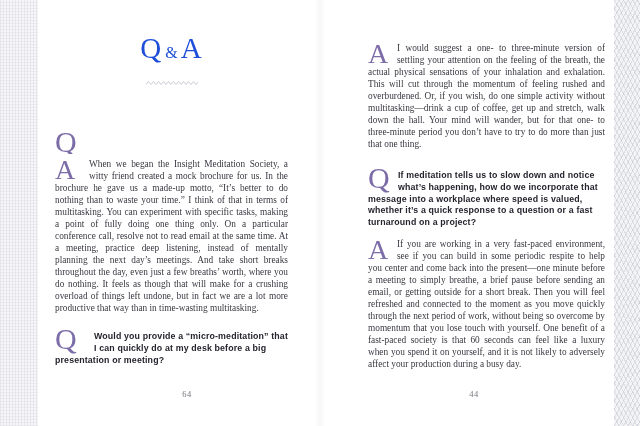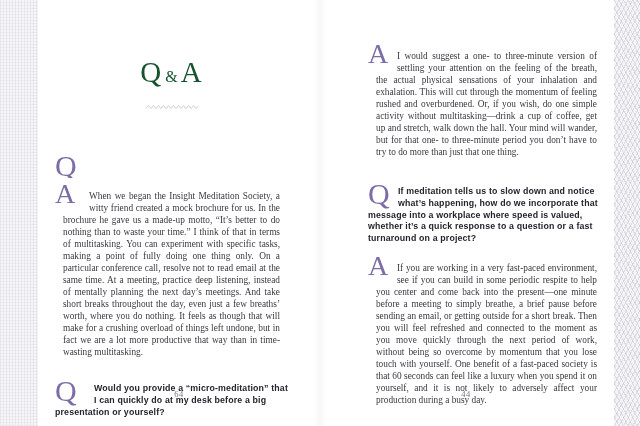--- a/index.html
+++ b/index.html
@@ -24,21 +24,21 @@
   .gutter {
     position:absolute; left:314px; top:0; width:12px; height:426px;
     background:linear-gradient(90deg, rgba(40,40,60,0) 0%, rgba(40,40,60,.035) 50%, rgba(40,40,60,0) 100%);
     pointer-events:none;
   }
   .page { position:absolute; top:0; height:426px; box-sizing:border-box; }
   .page-left  { left:38px;  width:282px; padding:0 32px 0 17px; }
   .page-right { left:320px; width:292px; padding:0 7px 0 48px; }
 
   
-  .qa-title { margin-top:56px; text-align:center; color:#14532d; line-height:33px; }
+  .qa-title { margin-top:32px; text-align:center; color:#1d4ed8; line-height:33px; }
   .qa-title .big { font-size:29px; letter-spacing:1px; }
   .qa-title .amp { font-size:16px; margin:0 3px; }
   .squiggle { display:block; margin:11px auto 0 auto; }
 
   
   .q-block { overflow:hidden; }
   .q-marker {
     float:left; color:#7c6ca8; font-size:30px; line-height:24px; height:24px;
     font-family:"Liberation Serif", serif; font-weight:400;
   }
@@ -52,34 +52,34 @@
 
   
   .a-block { overflow:hidden; }
   .a-marker {
     float:left; color:#7c6ca8; font-size:28px; line-height:24px; height:24px;
     margin-right:7px; font-family:"Liberation Serif", serif;
   }
   .page-left  .a-marker { width:27px; }
   .page-right .a-marker { width:22px; }
   .a-text {
-    margin:8px; font-size:9.3px; line-height:12px; color:#3a3740;
+    margin:0; font-size:9.3px; line-height:12px; color:#3a3740;
     text-align:justify;
   }
 
   
   .page-left  .q1 { margin-top:44px; }
   .page-left  .a1 { margin-top:4px;  }
   .page-left  .q2 { margin-top:13px; }
   .page-right .a1 { margin-top:42px; }
   .page-right .q1 { margin-top:16px; }
   .page-right .a2 { margin-top:9px;  }
 
   .pagenum {
-    position:absolute; bottom:27px; left:0; width:100%; text-align:center;
+    position:absolute; bottom:27px; left:8px; width:100%; text-align:center;
     font-size:8.5px; color:#76747c; letter-spacing:.5px;
   }
 </style>
 </head>
 <body>
 
 <div class="spread">
 
   <div class="edge edge-left"></div>
 
@@ -97,21 +97,21 @@
       <span class="q-marker">Q</span>
     </div>
 
     <div class="a-block a1">
       <span class="a-marker">A</span>
       <p class="a-text">When we began the Insight Meditation Society, a witty friend created a mock brochure for us. In the brochure he gave us a made-up motto, “It’s better to do nothing than to waste your time.” I think of that in terms of multitasking. You can experiment with specific tasks, making a point of fully doing one thing only. On a particular conference call, resolve not to read email at the same time. At a meeting, practice deep listening, instead of mentally planning the next day’s meetings. And take short breaks throughout the day, even just a few breaths’ worth, where you do nothing. It feels as though that will make for a crushing overload of things left undone, but in fact we are a lot more productive that way than in time-wasting multitasking.</p>
     </div>
 
     <div class="q-block q2">
       <span class="q-marker">Q</span>
-      <p class="q-text">Would you provide a “micro-meditation” that I can quickly do at my desk before a big presentation or yourself?</p>
+      <p class="q-text">Would you provide a “micro-meditation” that I can quickly do at my desk before a big presentation or meeting?</p>
     </div>
 
     <div class="pagenum">64</div>
   </div>
 
   <div class="gutter"></div>
 
   <div class="page page-right">
 
     <div class="a-block a1">

